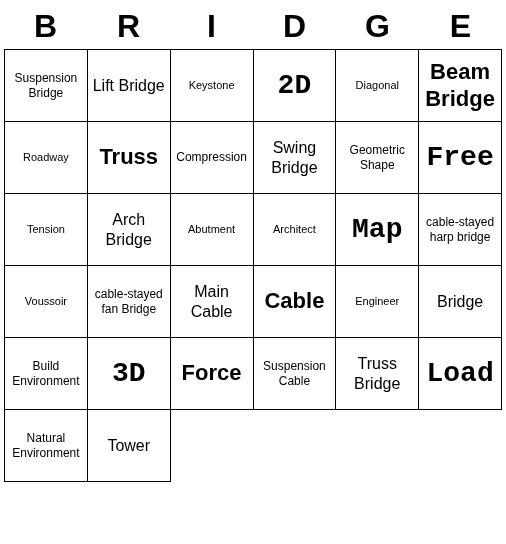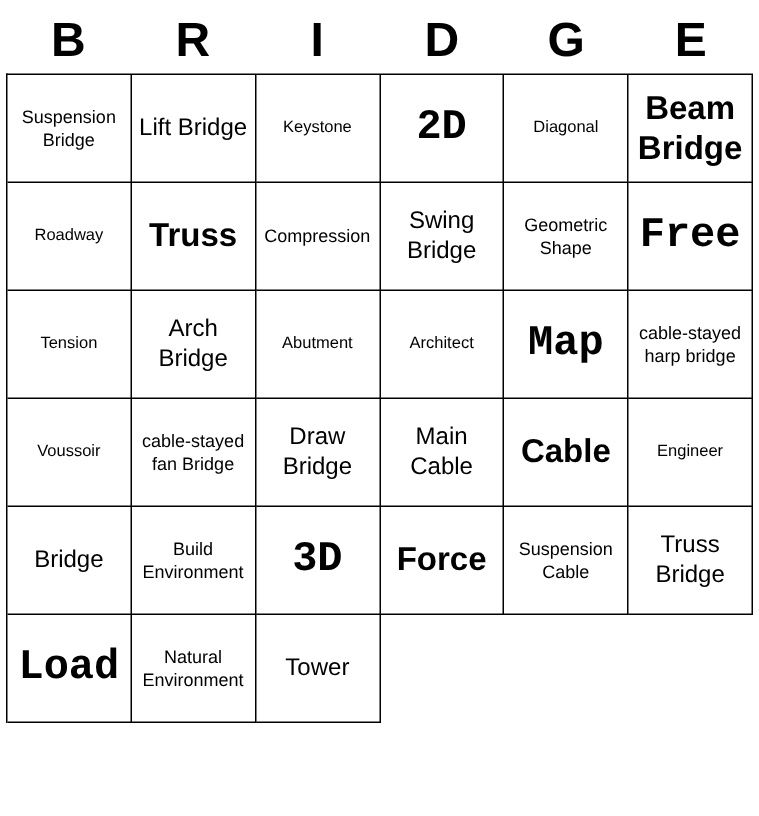--- a/index.html
+++ b/index.html
@@ -133,23 +133,20 @@
       <div class="cell">
         <span class="cell-text small">cable-stayed harp bridge</span>
       </div>
       <div class="cell">
         <span class="cell-text">Voussoir</span>
       </div>
       <div class="cell">
         <span class="cell-text small">cable-stayed fan Bridge</span>
       </div>
       <div class="cell">
-        <span class="cell-text medium">Draw Bridge</span>
-      </div>
-      <div class="cell">
         <span class="cell-text medium">Main Cable</span>
       </div>
       <div class="cell">
         <span class="cell-text large">Cable</span>
       </div>
       <div class="cell">
         <span class="cell-text">Engineer</span>
       </div>
       <div class="cell">
         <span class="cell-text medium">Bridge</span>

